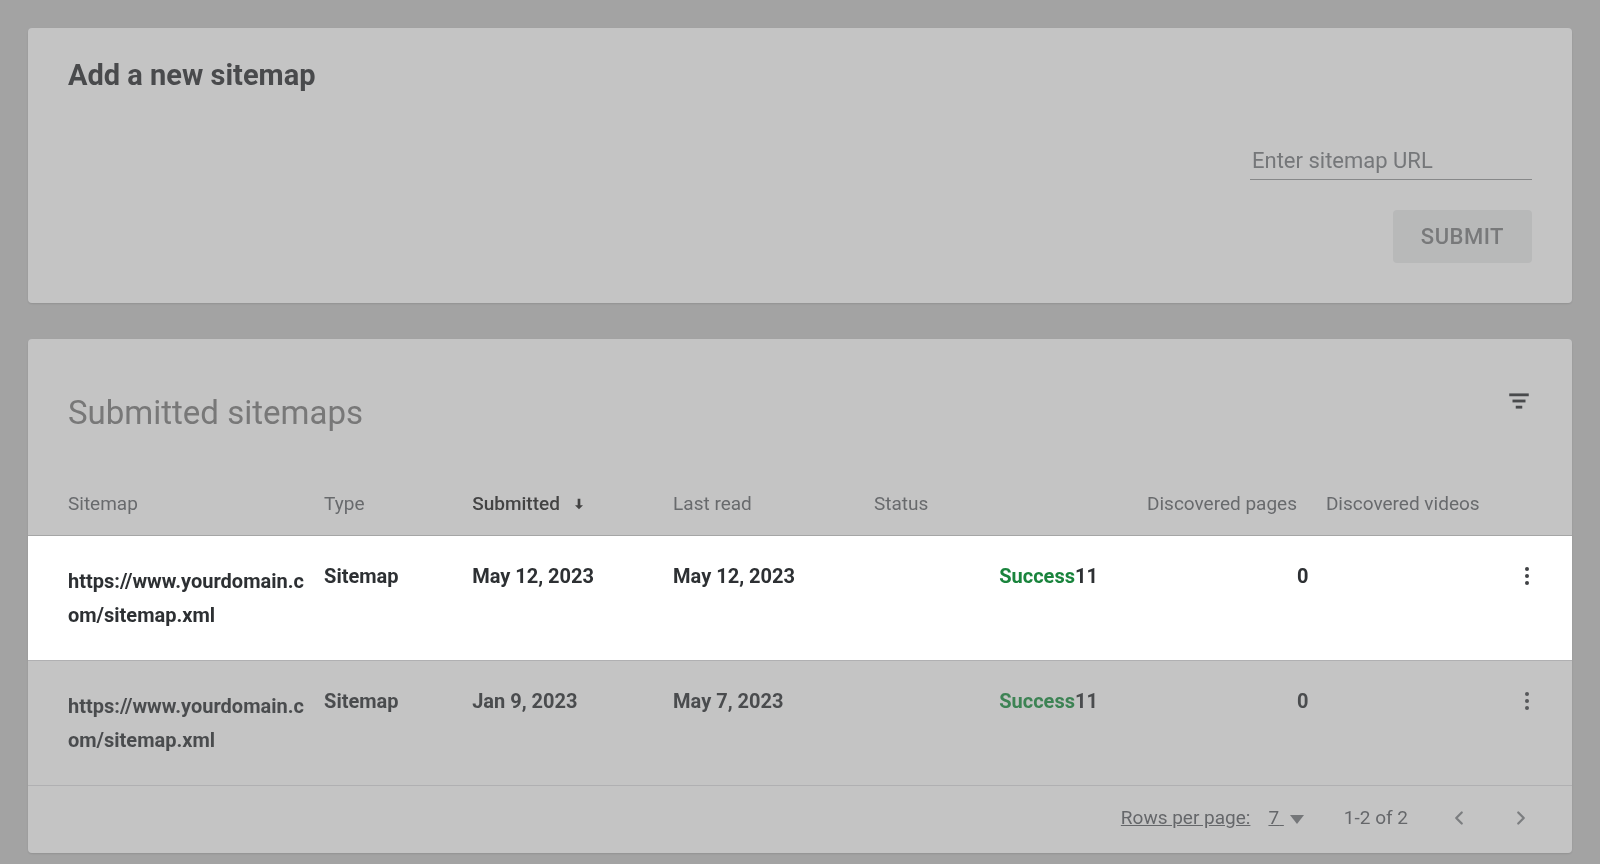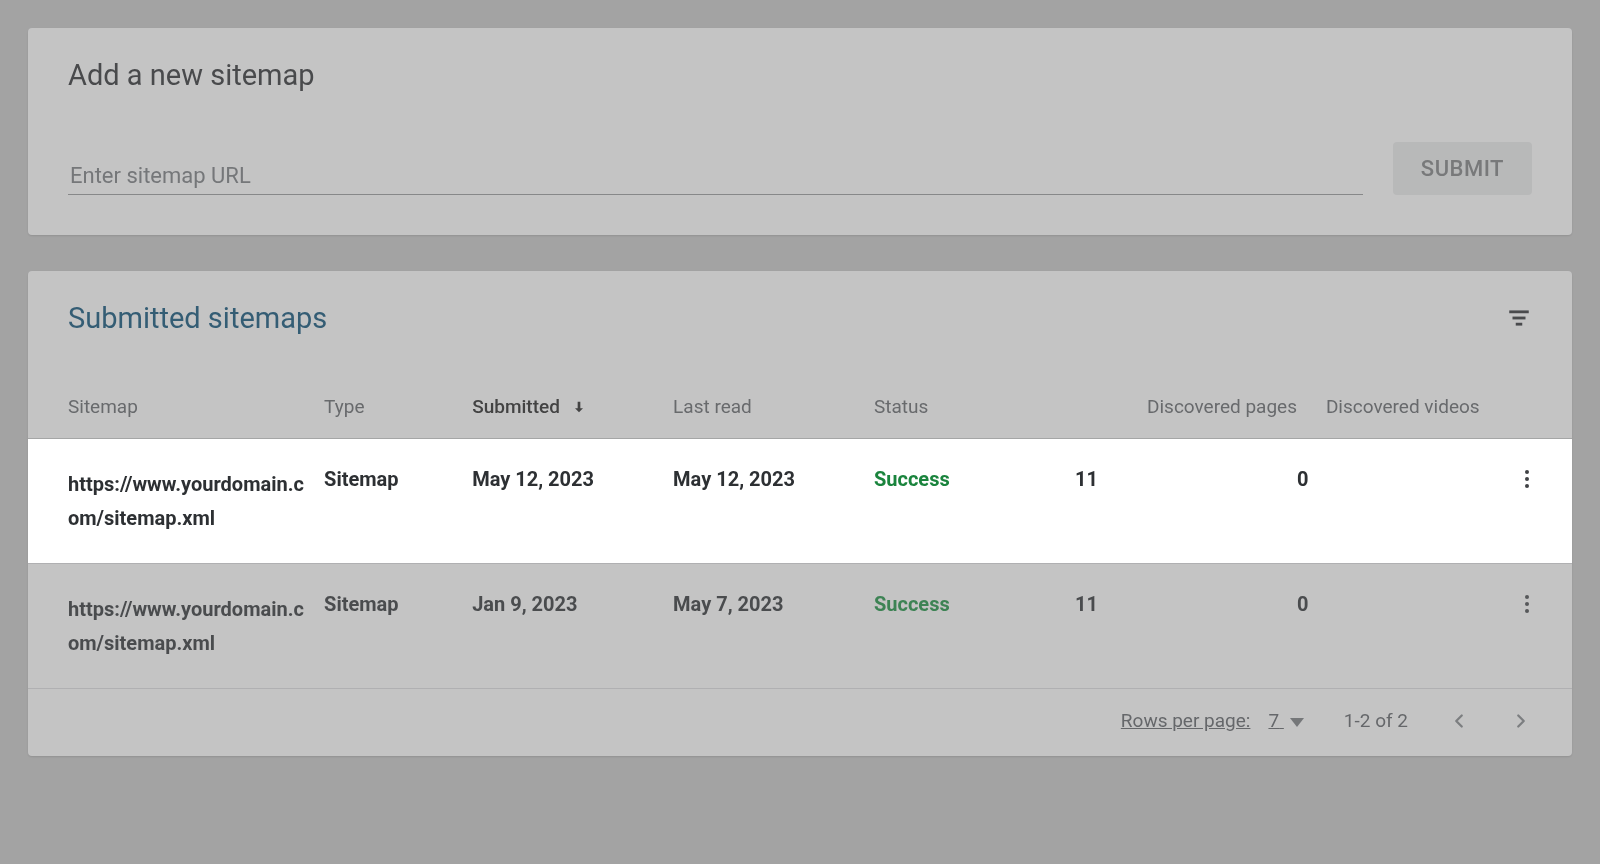--- a/index.html
+++ b/index.html
@@ -23,27 +23,28 @@
     box-shadow: 0 1px 2px rgba(0,0,0,.15);
     position: relative;
     margin-bottom: 36px;
   }
   .card.add {
     padding: 30px 40px 40px 40px;
   }
   .card.add .title {
     font-size: 29px;
     color: #2b2d30;
-    font-weight: 400;
+    font-weight: 700;
     margin-bottom: 50px;
   }
   .add-row {
     display: flex;
     align-items: flex-end;
     gap: 30px;
+    flex-direction: column;
   }
   .url-input {
     flex: 1;
     border: none;
     border-bottom: 1px solid #8a8c8e;
     background: transparent;
     font-size: 22px;
     color: #5f6368;
     padding: 6px 2px;
     outline: none;
@@ -64,23 +65,24 @@
     padding: 0;
     overflow: hidden;
   }
   .list-header {
     display: flex;
     align-items: center;
     justify-content: space-between;
     padding: 30px 40px 46px 40px;
   }
   .list-header .title {
-    font-size: 29px;
-    color: #0c4a6e;
+    font-size: 33px;
+    color: #737373;
     font-weight: 400;
+    margin-top: 24px;
   }
   .filter-icon {
     width: 26px; height: 26px;
     fill: #2b2d30;
     cursor: pointer;
   }
   table {
     width: 100%;
     border-collapse: collapse;
   }
@@ -101,21 +103,21 @@
     padding: 28px 0;
     vertical-align: top;
     border-bottom: 1px solid #c9cacc;
     font-weight: bold;
   }
   .sitemap-url {
     max-width: 245px;
     line-height: 1.7;
     word-break: break-all;
   }
-  .status-success { color: #1a843d; }
+  .status-success { color: #1a843d; text-align: right; }
   .num-right { text-align: left; padding-right: 10px;}
   .actions { width:60px; text-align:center; }
   .more-icon {
     width: 24px; height: 24px;
     fill: #404245;
     cursor: pointer;
   }
   tr.highlight td {
     background: #ffffff;
     position: relative;

